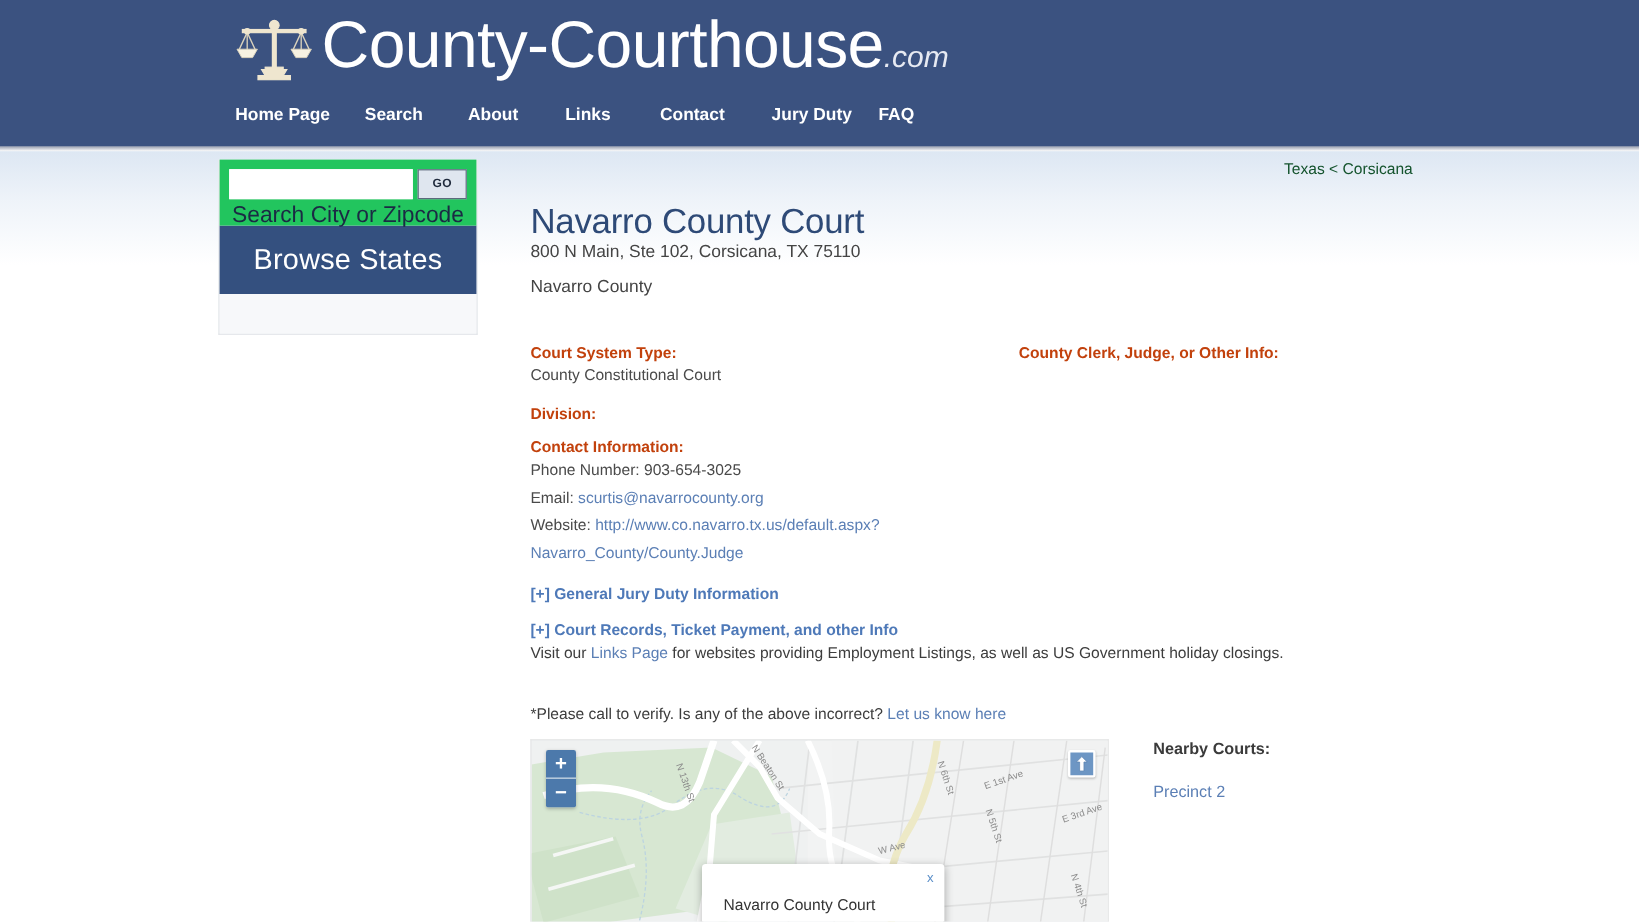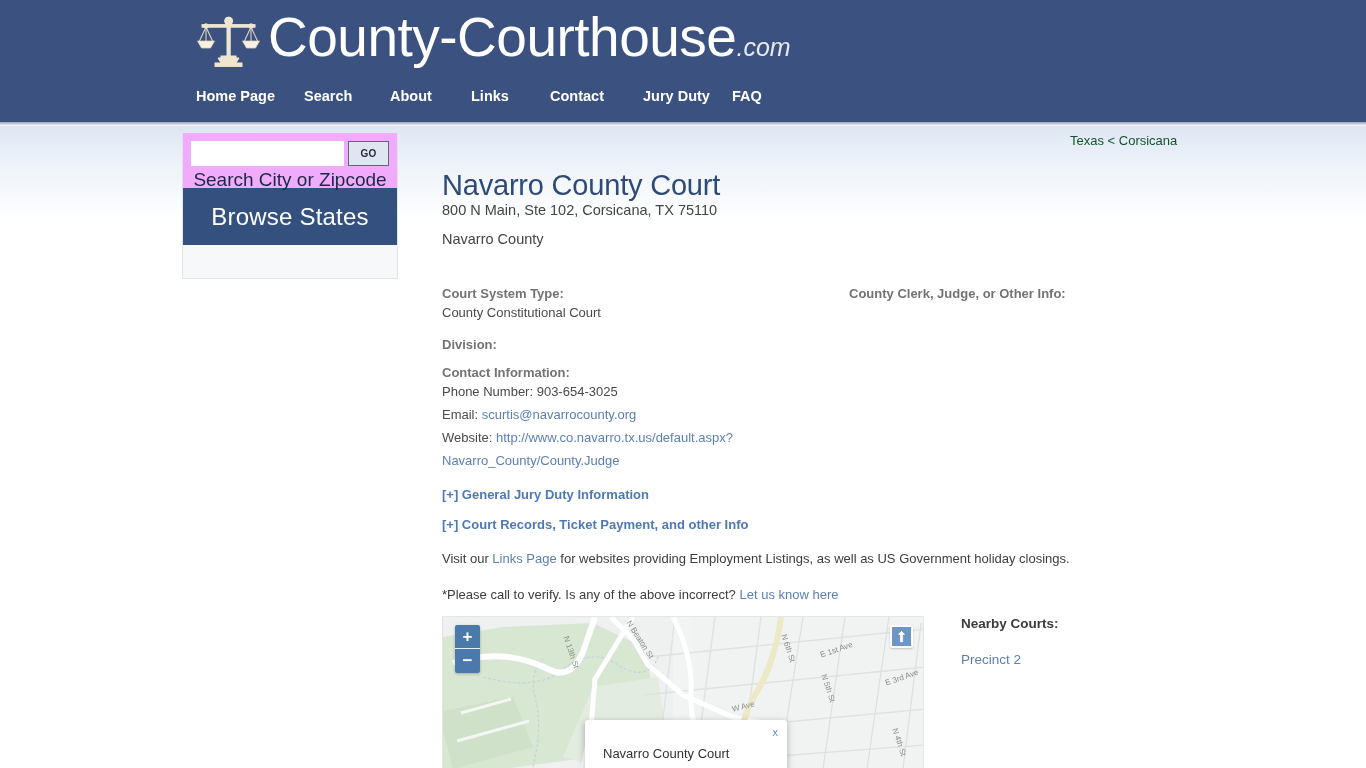--- a/index.html
+++ b/index.html
@@ -83,21 +83,21 @@
   
   #sidebar {
     position: absolute;
     left: 182px; top: 7px;
     width: 216px;
     background: #f7f8fa;
     border: 1px solid #e2e4e8;
     border-top: none;
   }
   #search-panel {
-    background: #f0abfc;
+    background: #22c55e;
     padding: 8px 8px 5px 8px;
     height: 55px;
     position: relative;
   }
   #search-row { display: flex; align-items: flex-start; }
   #search-input {
     width: 153px;
     height: 25px;
     border: 1px solid #ffffff;
     background: #ffffff;
@@ -171,21 +171,21 @@
     font-size: 14.5px;
     color: #444444;
   }
   #addr-1 { top: 76px; }
   #addr-2 { top: 105px; }
 
   .field-label {
     position: absolute;
     font-size: 13px;
     font-weight: bold;
-    color: #737373;
+    color: #c2410c;
   }
   .field-value {
     position: absolute;
     font-size: 13px;
     color: #4a4a4a;
   }
   #lbl-court-type { left: 0; top: 160px; }
   #val-court-type { left: 0; top: 179px; }
   #lbl-clerk { left: 407px; top: 160px; }
   #lbl-division { left: 0; top: 211px; }
@@ -209,21 +209,21 @@
     font-size: 13px;
     font-weight: bold;
     color: #4e79b8;
     cursor: pointer;
   }
   #exp-jury { top: 361px; }
   #exp-records { top: 391px; }
 
   #visit-line {
     position: absolute;
-    left: 0; top: 425px;
+    left: 0; top: 410px;
     font-size: 13px;
     color: #3d3d3d;
     white-space: nowrap;
   }
   #verify-line {
     position: absolute;
     left: 0; top: 461px;
     font-size: 13px;
     color: #3d3d3d;
     white-space: nowrap;

